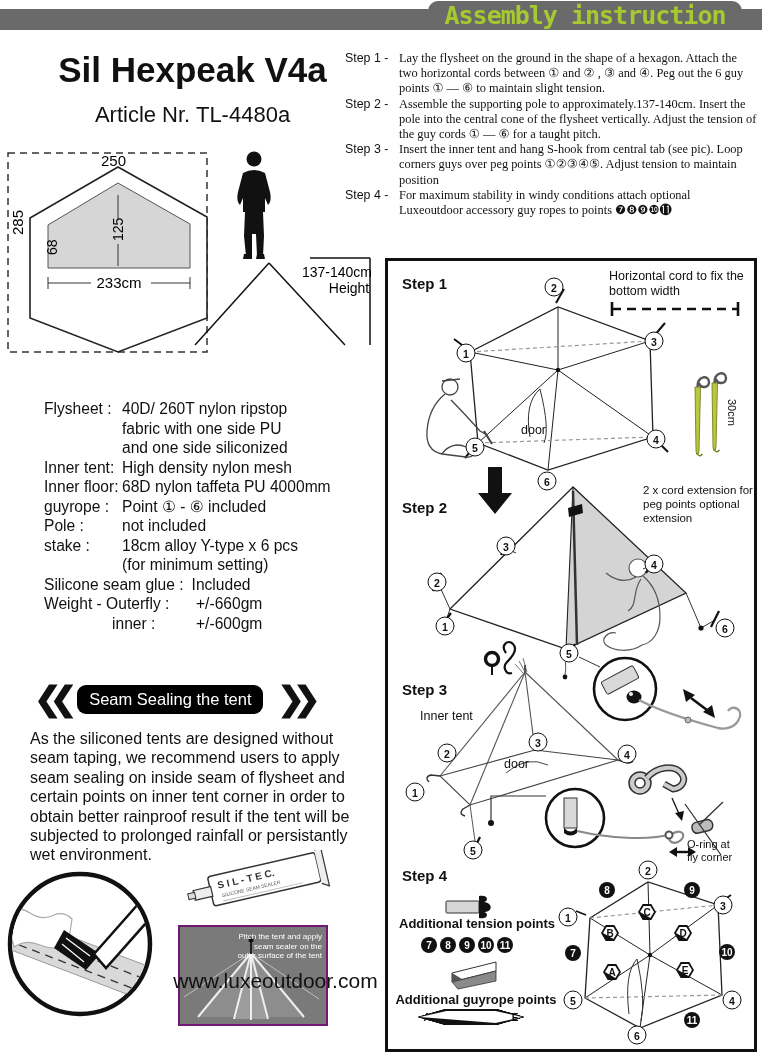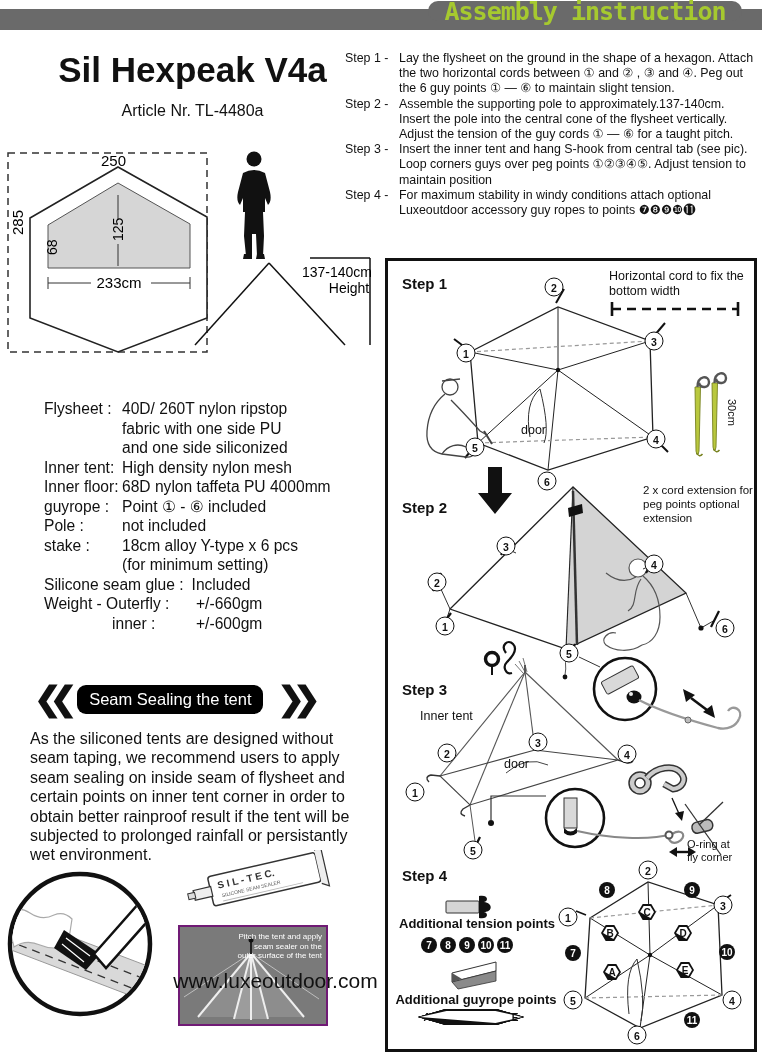--- a/index.html
+++ b/index.html
@@ -2,31 +2,31 @@
 <html><head>
 <meta charset="utf-8">
 <style>
   html,body{margin:0;padding:0;background:#fff;}
   .page{position:relative;width:762px;height:1057px;background:#fff;overflow:hidden;
         font-family:"Liberation Sans",sans-serif;color:#111;}
   .abs{position:absolute;}
   
   .topbar{left:0;top:9px;width:762px;height:21px;background:#6a6a6a;}
   .banner-pill{left:428px;top:1px;width:314px;height:20px;background:#6a6a6a;border-radius:17px;
-     display:flex;align-items:center;justify-content:center;}
+     display:flex;justify-content:center;}
   .banner-pill span{font-family:"DejaVu Sans Mono",monospace;font-weight:700;font-size:25px;
      color:#a6c92f;letter-spacing:-1px;}
   
   .title{left:20px;top:50px;width:345px;text-align:center;font-size:35px;font-weight:700;letter-spacing:0;}
-  .article{left:20px;top:102px;width:345px;text-align:center;font-size:16px;}
+  .article{left:20px;top:102px;width:345px;text-align:center;font-size:22px;}
   
   .asm{left:345px;top:51px;width:412px;font-size:12.4px;line-height:15.2px;}
   .asm-row{display:flex;}
   .asm-label{width:54px;flex:0 0 54px;}
-  .asm-text{flex:1;}
+  .asm-text{flex:1;font-family:Liberation Serif, serif;}
   
   .specs{left:44px;top:399px;width:335px;font-size:15.6px;line-height:19.5px;}
   .sp-row{display:flex;}
   .sp-l{width:78px;flex:0 0 78px;}
   .sp-l.auto{width:auto;flex:0 0 auto;margin-right:8px;}
   .sp-l.w{width:152px;flex:0 0 152px;box-sizing:border-box;}
   .ind1{padding-left:68px;}
   .ind2{padding-left:56px;}
   
   .seamwrap{left:34px;top:681px;width:300px;display:flex;align-items:center;}

